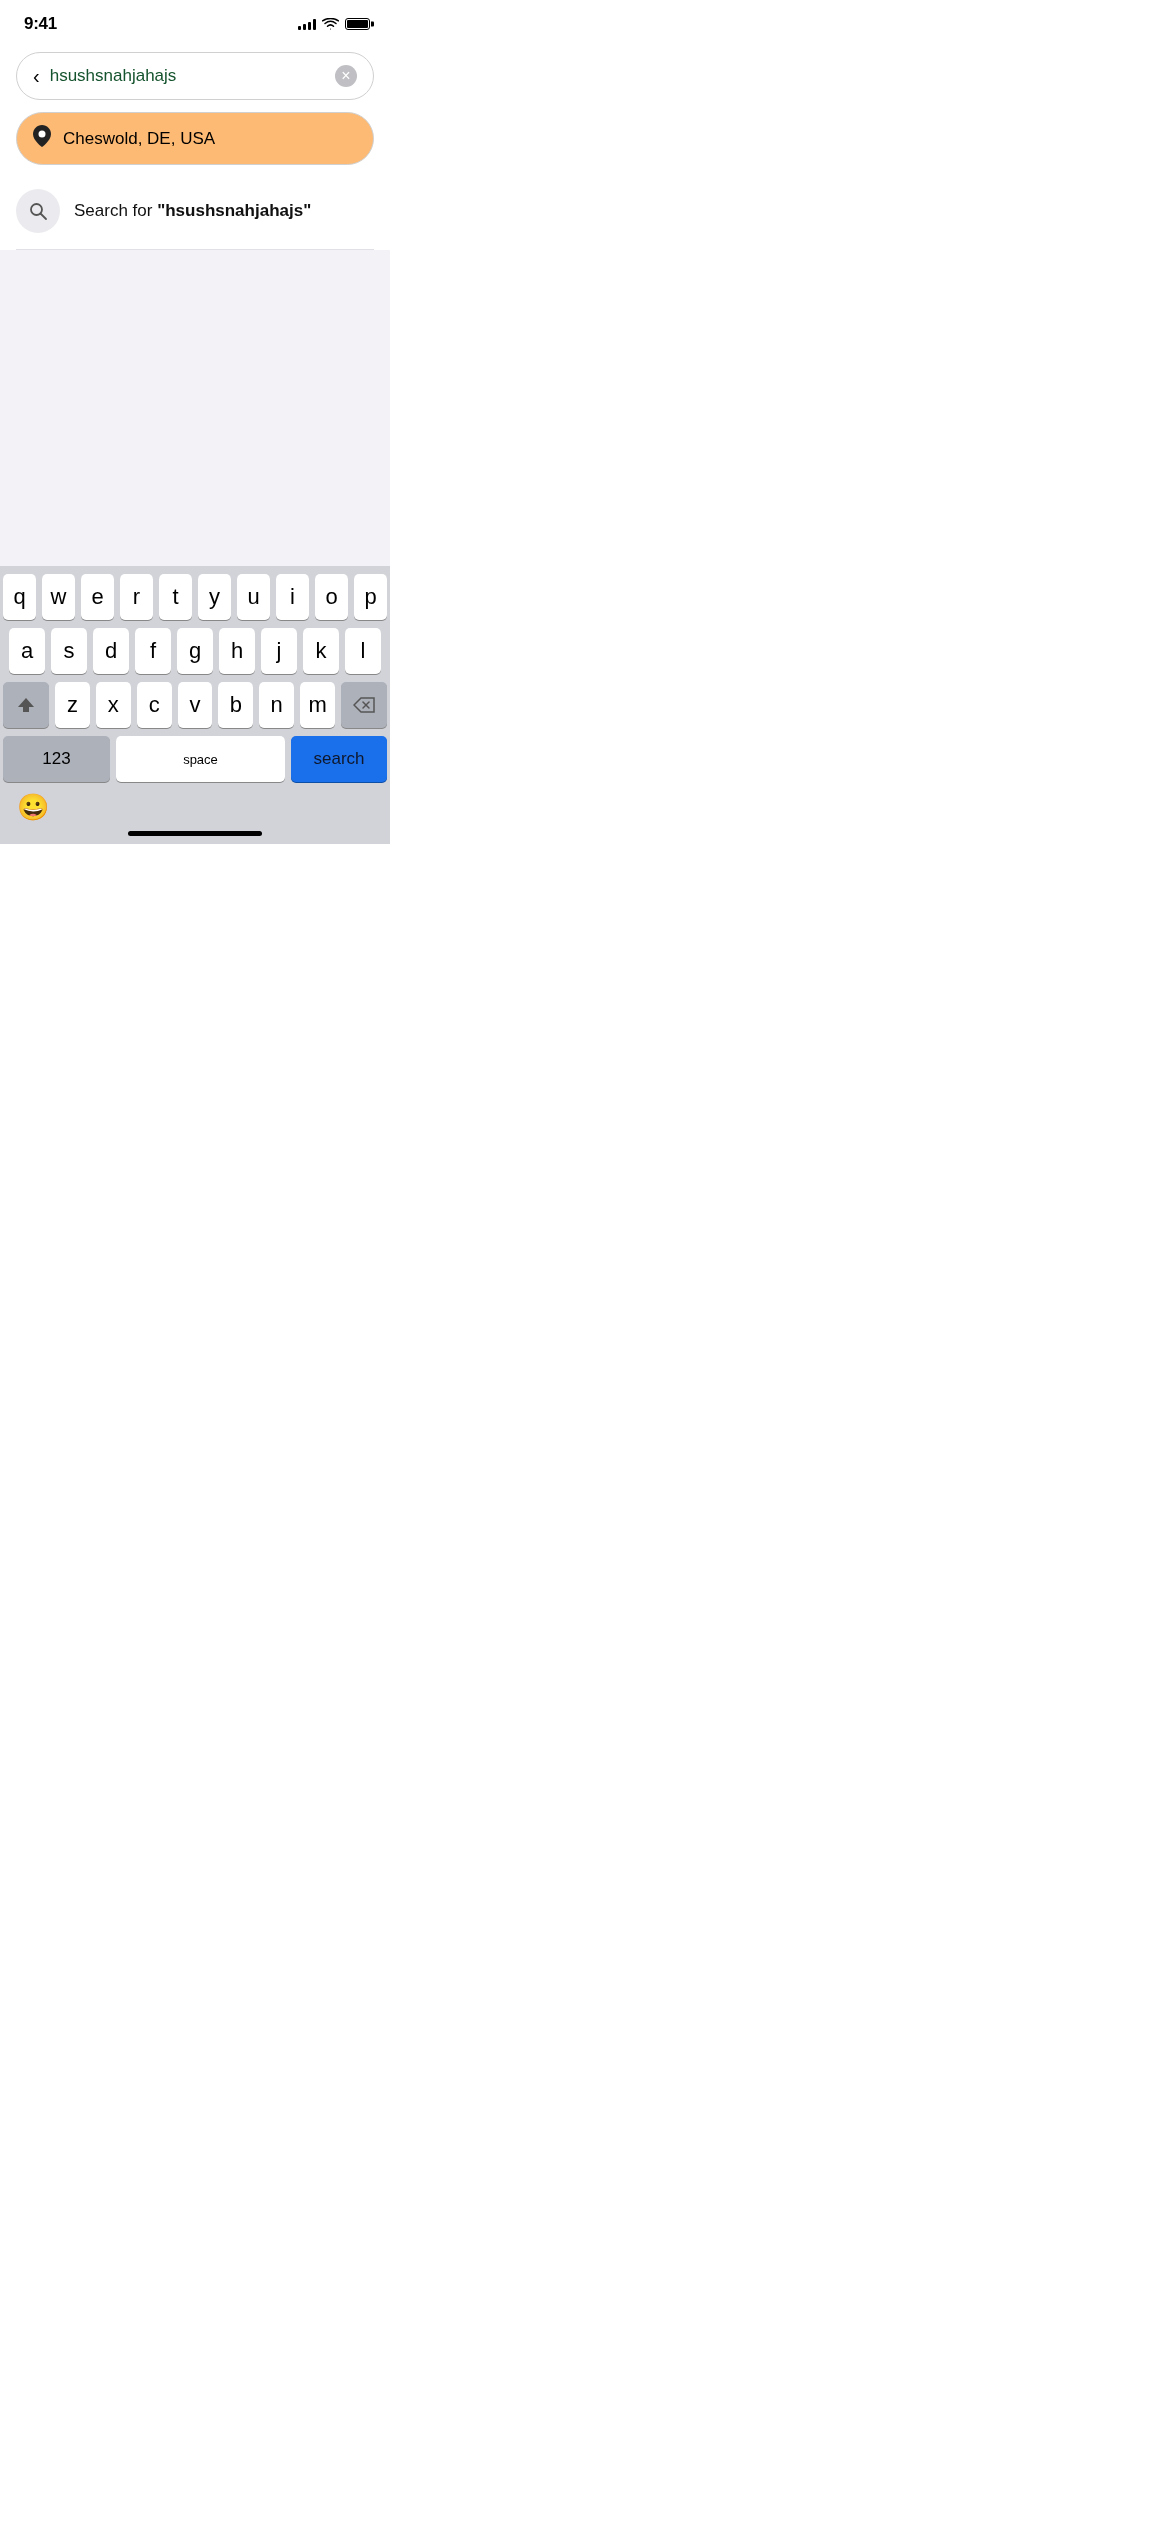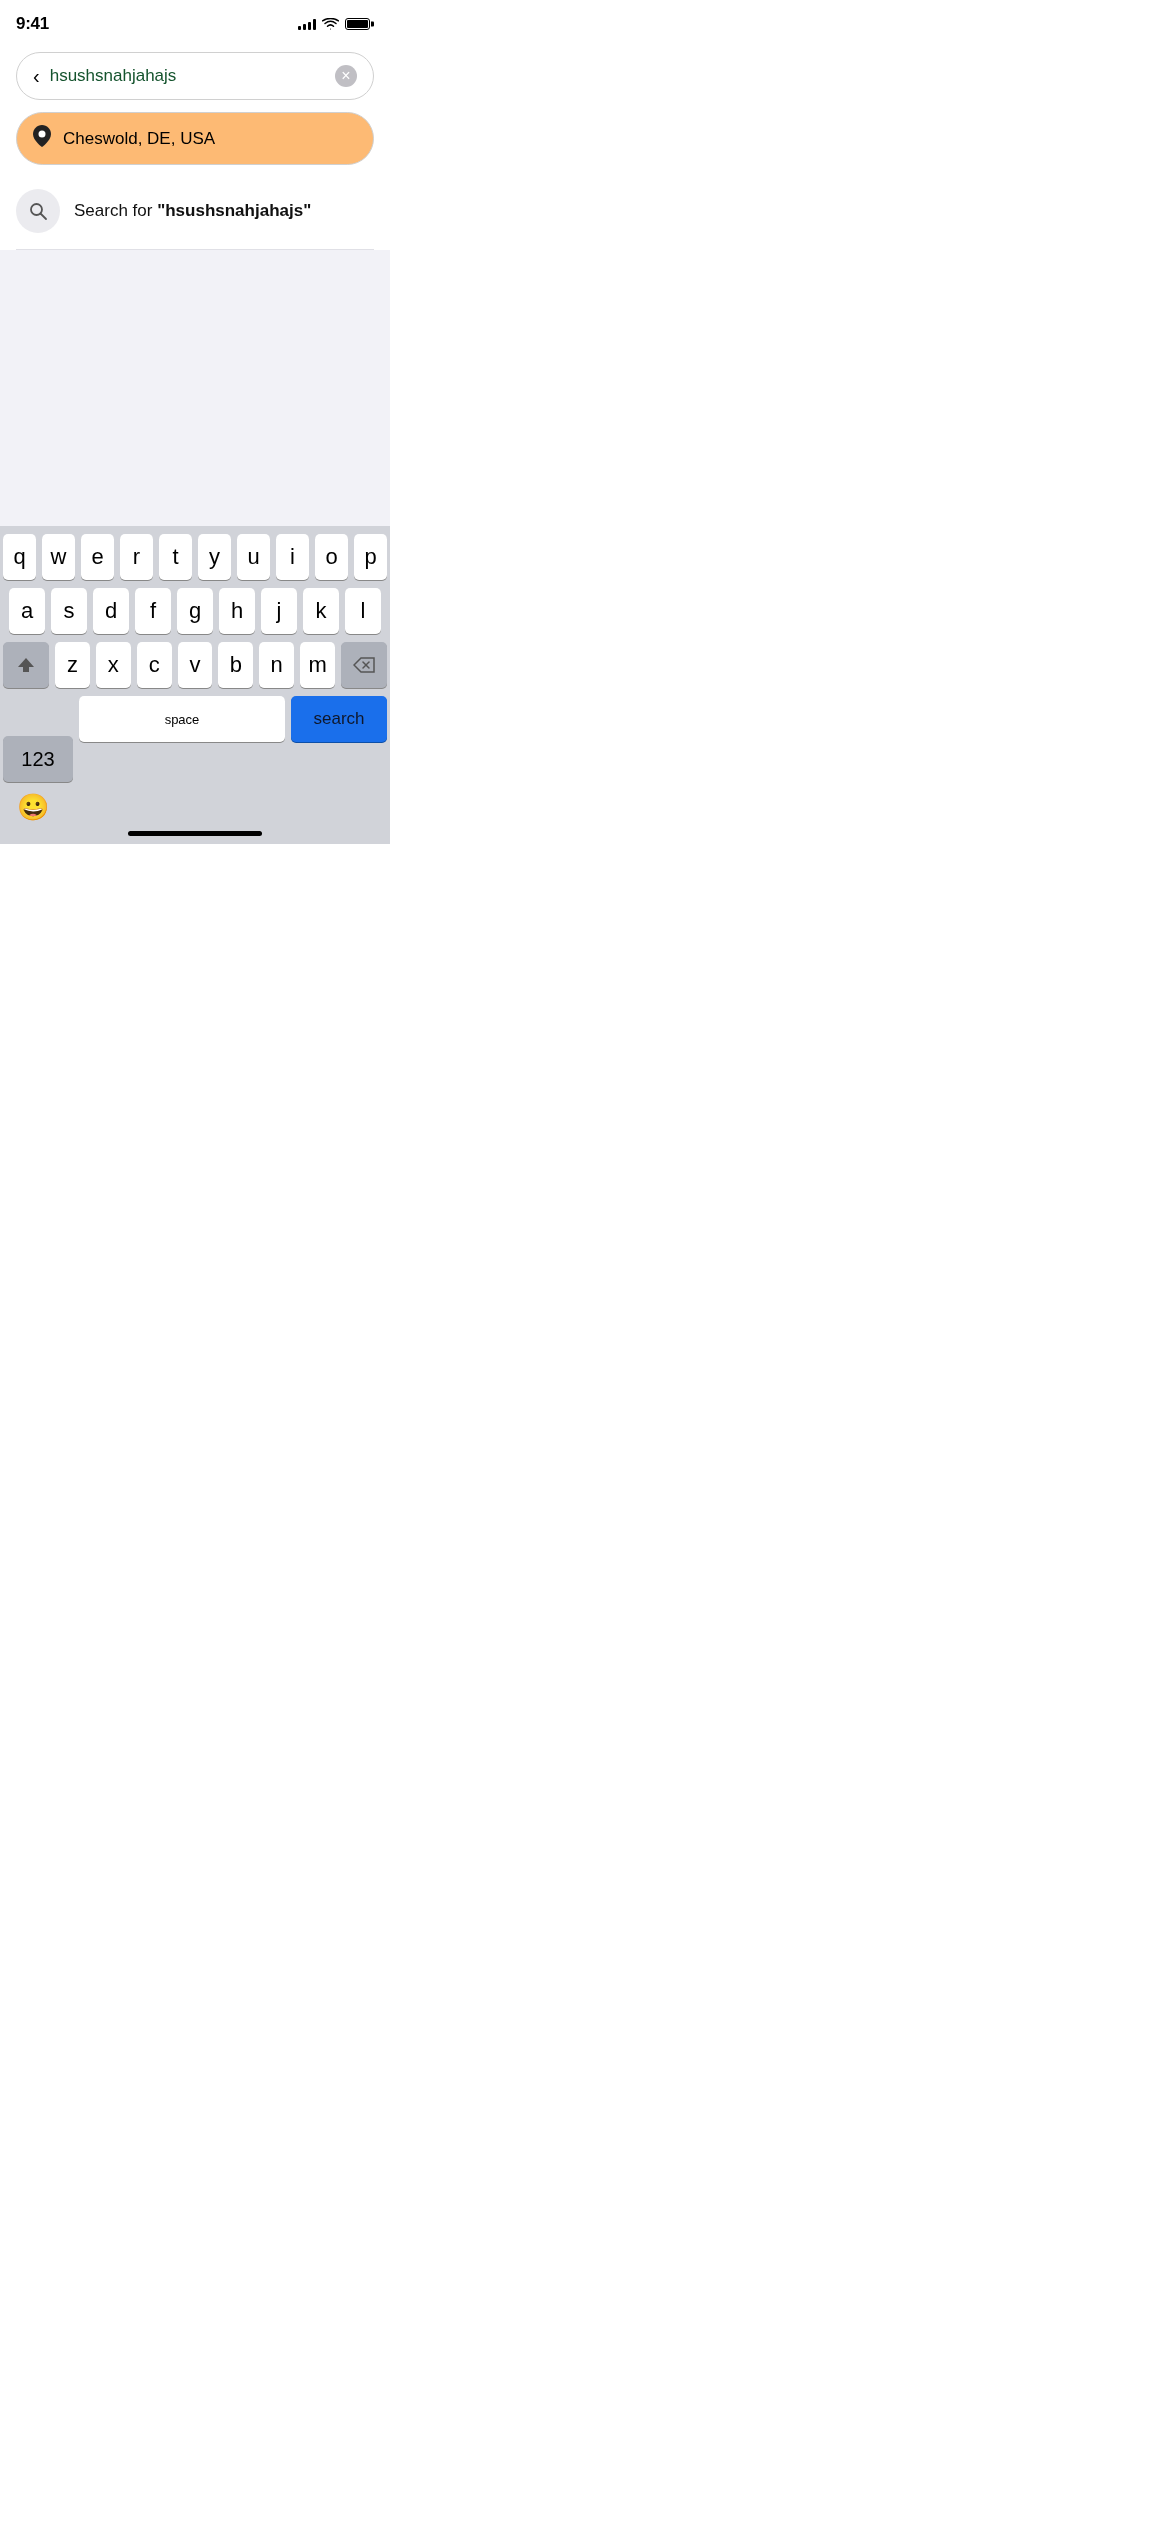--- a/index.html
+++ b/index.html
@@ -12,21 +12,21 @@
       font-family: -apple-system, 'SF Pro Text', 'Helvetica Neue', sans-serif;
       overflow: hidden;
       position: relative;
     }
 
     
     .status-bar {
       display: flex;
       justify-content: space-between;
       align-items: center;
-      padding: 14px 20px 8px 16px;
+      padding: 14px 20px 8px 24px;
       background: #fff;
     }
     .status-time {
       font-size: 17px;
       font-weight: 600;
       color: #000;
       letter-spacing: -0.3px;
     }
     .status-icons {
       display: flex;
@@ -241,32 +241,31 @@
       display: flex;
       gap: 6px;
       justify-content: center;
       margin-bottom: 6px;
     }
 
     .key-123 {
       background: #adb1ba;
       border-radius: 5px;
       height: 46px;
-      width: 70px;
-      display: flex;
-      align-items: center;
-      justify-content: center;
-      font-size: 20px;
+      width: 107px;
+      display: flex;
+      align-items: center;
+      justify-content: center;
+      font-size: 17px;
       font-weight: 500;
       color: #000;
       cursor: pointer;
       box-shadow: 0 1px 0 0 #888;
       user-select: none;
       flex-shrink: 0;
-      margin-top: 40px;
     }
 
     .key-space {
       background: #fff;
       border-radius: 5px;
       height: 46px;
       flex: 1;
       display: flex;
       align-items: center;
       justify-content: center;

